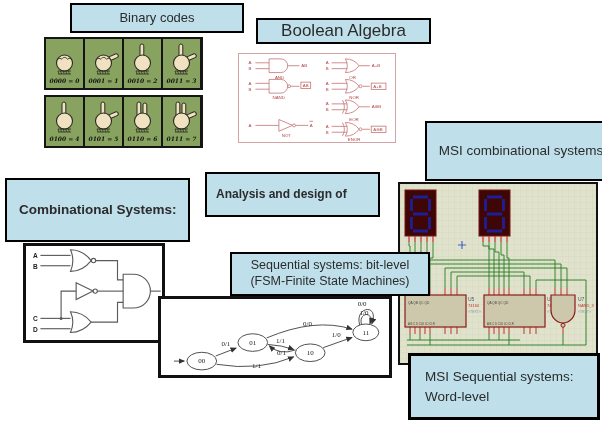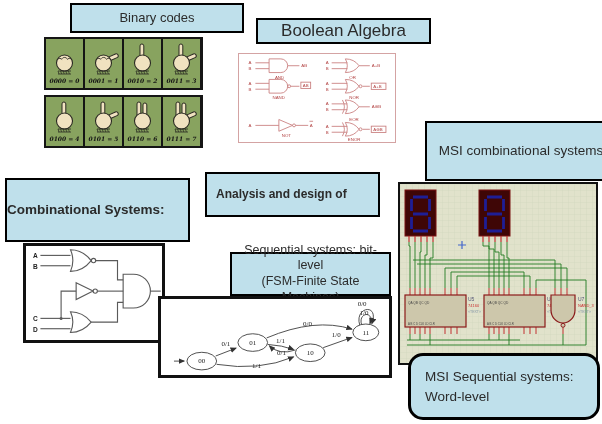--- a/index.html
+++ b/index.html
@@ -233,21 +233,21 @@
         <text x="135" y="55.6">A⊕B</text>
         <text x="112" y="68.5">EOR</text>
         <text x="88" y="75.5">A</text>
         <text x="88" y="81.5">B</text>
         <text x="136.5" y="78.6">A⊕B</text>
         <text x="110.5" y="89">ENOR</text>
       </g>
     </svg>
   </div>
 
-  <div class="box label-box" style="left:5px;top:178px;width:185px;height:64px;font-size:13.5px;font-weight:bold;padding-left:0;z-index:5;">
+  <div class="box label-box" style="left:5px;top:178px;width:185px;height:64px;font-size:13.5px;font-weight:bold;padding-left:12px;z-index:5;">
     <span>
       <span>Combinational Systems:</span><br>
     </span>
   </div>
 
   <div class="box imgbox" style="left:23px;top:243px;width:142px;height:100px;border:3px solid #111;z-index:4;">
     <svg viewBox="0 0 142 100" width="136" height="94">
       <g stroke="#5a5a5a" stroke-width="1.2" fill="none">
         <line x1="14" y1="10" x2="46" y2="10"></line>
           <line x1="14" y1="21" x2="46" y2="21"></line>
@@ -274,21 +274,21 @@
       </g>
     </svg>
   </div>
 
   <div class="box label-box" style="left:205px;top:172px;width:175px;height:45px;font-size:12px;font-weight:bold;padding-left:9px;border-width:2.5px;">
     <span>
       <span>Analysis and design of</span><br>
     </span>
   </div>
 
-  <div class="box label-box center" style="left:202px;top:252px;width:161px;height:44px;font-size:12.5px;z-index:3;">
+  <div class="box label-box center" style="left:202px;top:252px;width:200px;height:44px;font-size:12.5px;z-index:3;">
     <span>
       <span>Sequential systems: bit-level</span><br>
       <span>(FSM-Finite State Machines)</span>
     </span>
   </div>
 
   <div class="box imgbox serif" style="left:158px;top:296px;width:234px;height:82px;border:3px solid #111;z-index:4;">
     <svg viewBox="0 0 234 82" width="228" height="76">
       <defs>
         <marker id="arr" markerWidth="8" markerHeight="8" refX="6" refY="3" orient="auto">
@@ -416,20 +416,20 @@
         <path d="M155,104 V111 M161,104 V111 M167,104 V111 M163,143.5 V150" stroke="#c03030" stroke-width="1"></path>
         <path d="M151,111 H175 V126 A12,13 0 0 1 151,126 Z" fill="#cdc7ab" stroke="#8b1a1a" stroke-width="1.2"></path>
         <circle cx="163" cy="141.3" r="2" fill="#cdc7ab" stroke="#8b1a1a" stroke-width="1"></circle>
       </g>
       <text x="178" y="117" font-size="5" fill="#555577">U7</text>
       <text x="178" y="123" font-size="4" fill="#cc3333">NAND_3</text>
       <text x="178" y="129" font-size="3.5" fill="#8899aa">&lt;TEXT&gt;</text>
     </svg>
   </div>
 
-  <div class="box label-box" style="left:408px;top:353px;width:192px;height:67px;font-size:13.5px;border-width:3px;padding-left:14px;z-index:5;line-height:1.45;border-radius:15px;">
+  <div class="box label-box" style="left:408px;top:353px;width:192px;height:67px;font-size:13.5px;border-width:3px;padding-left:14px;z-index:5;line-height:1.45;">
     <span>
       <span>MSI Sequential systems:</span><br>
       <span>Word-level</span>
     </span>
   </div>
 
 </div>
 
 </body></html>

